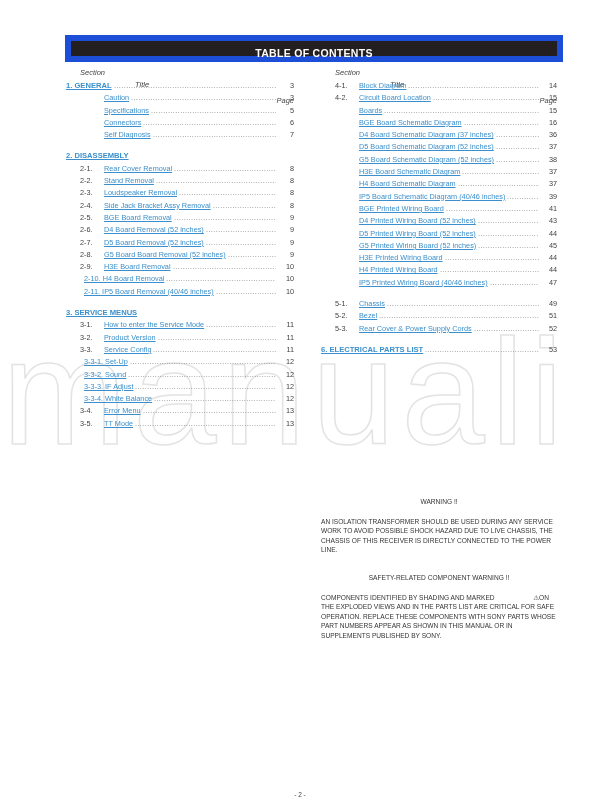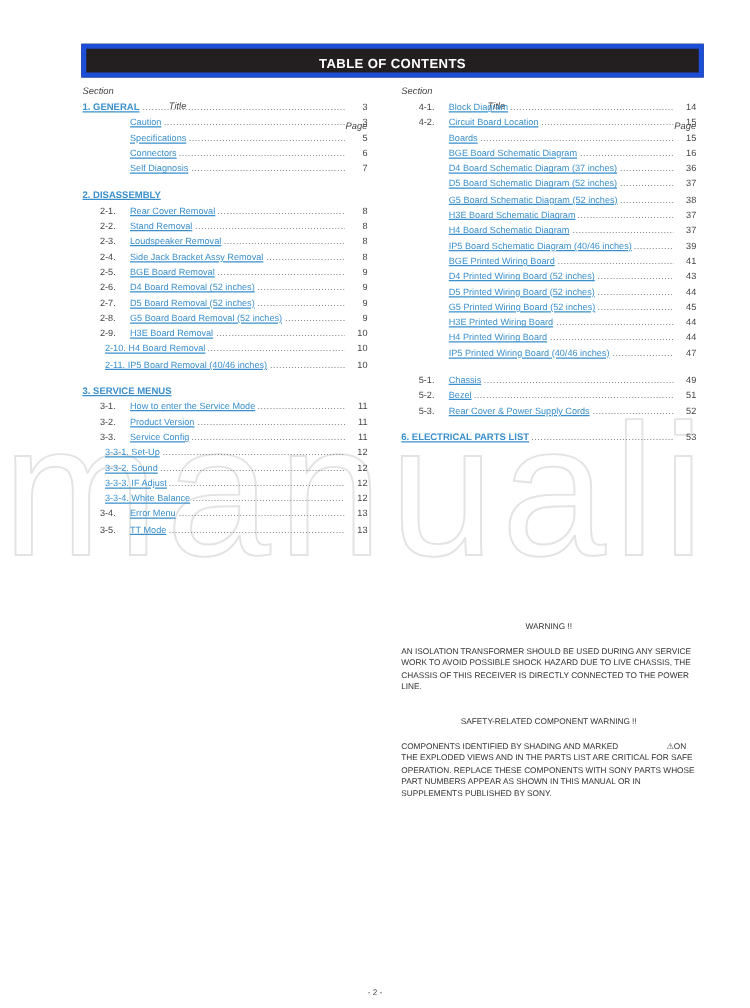--- a/index.html
+++ b/index.html
@@ -8,29 +8,29 @@
       font-family: "Liberation Sans", sans-serif; color: #333;
     }
     .watermark {
       position: absolute; left: 0; top: 322px; width: 600px; height: 140px;
       font-family: "Liberation Sans", sans-serif; font-size: 150px; line-height: 140px;
       color: transparent; -webkit-text-stroke: 1.5px #e3e3e3; letter-spacing: 6px;
       white-space: nowrap; pointer-events: none; z-index: 0; padding-left: 2px;
     }
     .header-bar {
       position: absolute; left: 65px; top: 35px; width: 498px; height: 27px;
-      background: #231f20; border: 4px solid #1d4ed8; box-sizing: border-box;
+      background: #231f20; border: 6px solid #1d4ed8; box-sizing: border-box;
       color: #fff; font-weight: bold; font-size: 10.5px; text-align: center;
       line-height: 25px; letter-spacing: 0.3px; z-index: 1;
     }
     .col { position: absolute; top: 66px; z-index: 1; }
     .col.left { left: 66px; width: 228px; }
     .col.right { left: 321px; width: 236px; }
     .colhead { position: relative; height: 14px; font-size: 7.5px; font-style: italic; color: #444; }
-    .colhead .sec { position: absolute; left: 0; top: 2px; }
+    .colhead .sec { position: absolute; left: 14px; top: 2px; }
     .colhead .tit { position: absolute; left: 54px; top: 14px; margin-left: 15px; }
     .colhead .pg { position: absolute; right: 0; top: 2px; margin-top: 28px; }
     .row { position: relative; height: 12.3px; font-size: 7.3px; line-height: 12px; white-space: nowrap; }
     .row .num { position: absolute; left: 14px; color: #444; }
     .row .txt { position: absolute; left: 38px; color: #3a8fcc; text-decoration: underline; text-align: center; }
     .row .dots { position: absolute; color: #777; overflow: hidden; letter-spacing: 0.4px; }
     .row .pg { position: absolute; right: 0; color: #444; width: 14px; text-align: right; }
     .row.section .txt { left: 0; font-weight: bold; font-size: 7.6px; }
     .row.section.black .txt { color: #222; text-decoration: none; }
     .row.sub .txt { left: 18px; }

